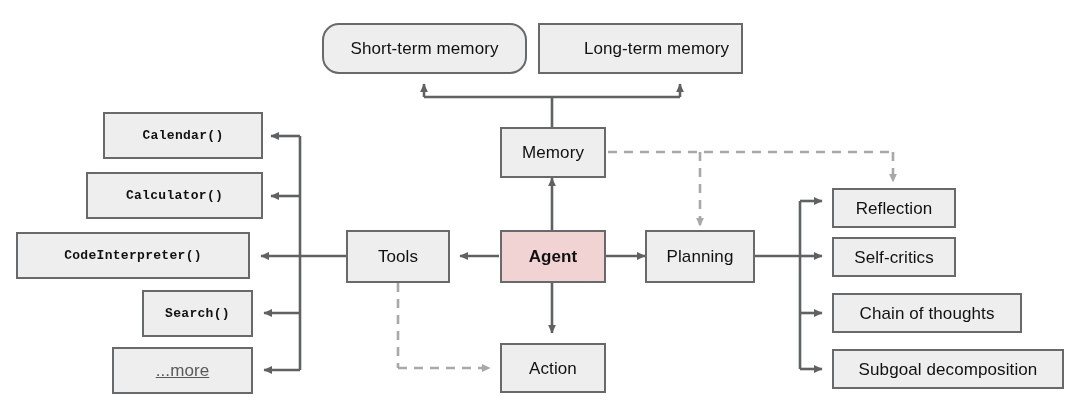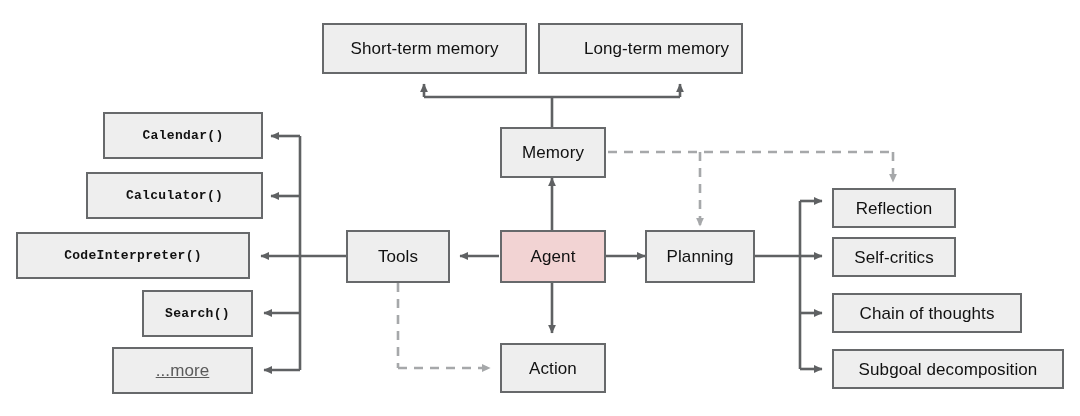--- a/index.html
+++ b/index.html
@@ -43,21 +43,21 @@
   }
   .node.mono {
     font-family: "Liberation Mono", "DejaVu Sans Mono", monospace;
     font-weight: bold;
     font-size: 13px;
     letter-spacing: 0.3px;
     justify-content: center;
   }
   .node.agent {
     background: #f2d3d3;
-    font-weight: normal;
+    font-weight: bold;
   }
   .node.muted {
     color: #5a5a5a;
   }
 </style>
 </head>
 <body>
 
 <div id="canvas">
 
@@ -106,21 +106,21 @@
 
       <path d="M608,152 L893,152"></path>
       <path d="M700,152 L700,226" marker-end="url(#arrow-dashed)"></path>
       <path d="M893,152 L893,182" marker-end="url(#arrow-dashed)"></path>
 
       <path d="M398,283 L398,368"></path>
       <path d="M398,368 L490,368" marker-end="url(#arrow-dashed)"></path>
     </g>
   </svg>
 
-  <div class="node" style="left:322px; top:23px; width:205px; height:51px;">
+  <div class="node" style="left:322px; top:23px; width:205px; height:51px;border-radius:17px;">
     <span>Short-term memory</span>
   </div>
   <div class="node" style="left:538px; top:23px; width:205px; height:51px;padding-left:32px;">
     <span>Long-term memory</span>
   </div>
   <div class="node" style="left:500px; top:127px; width:106px; height:51px;">
     <span>Memory</span>
   </div>
 
   <div class="node mono" style="left:103px; top:112px; width:160px; height:47px;">

